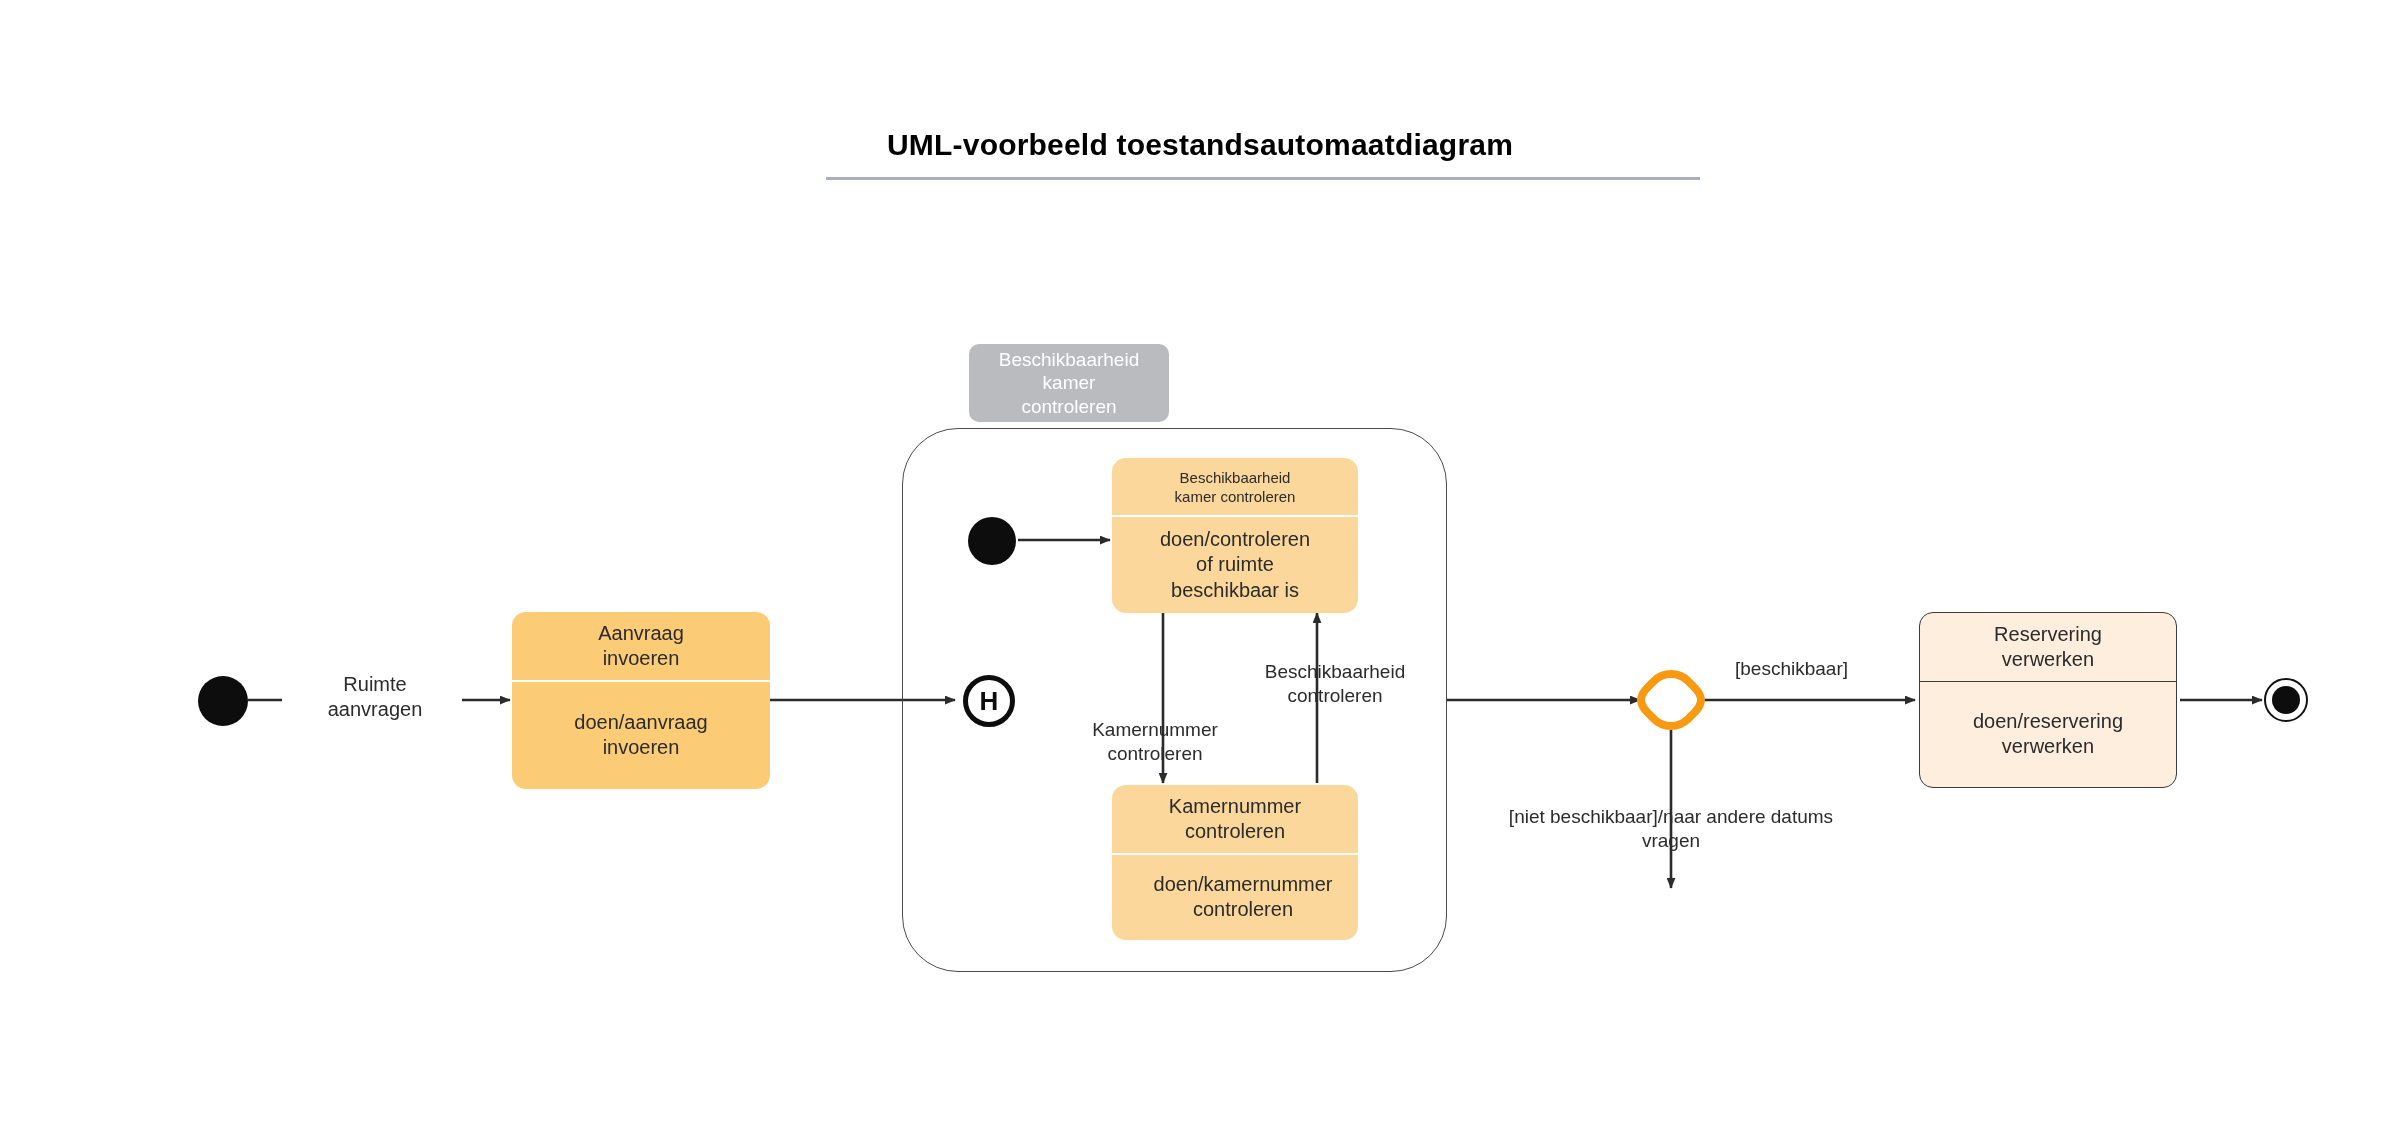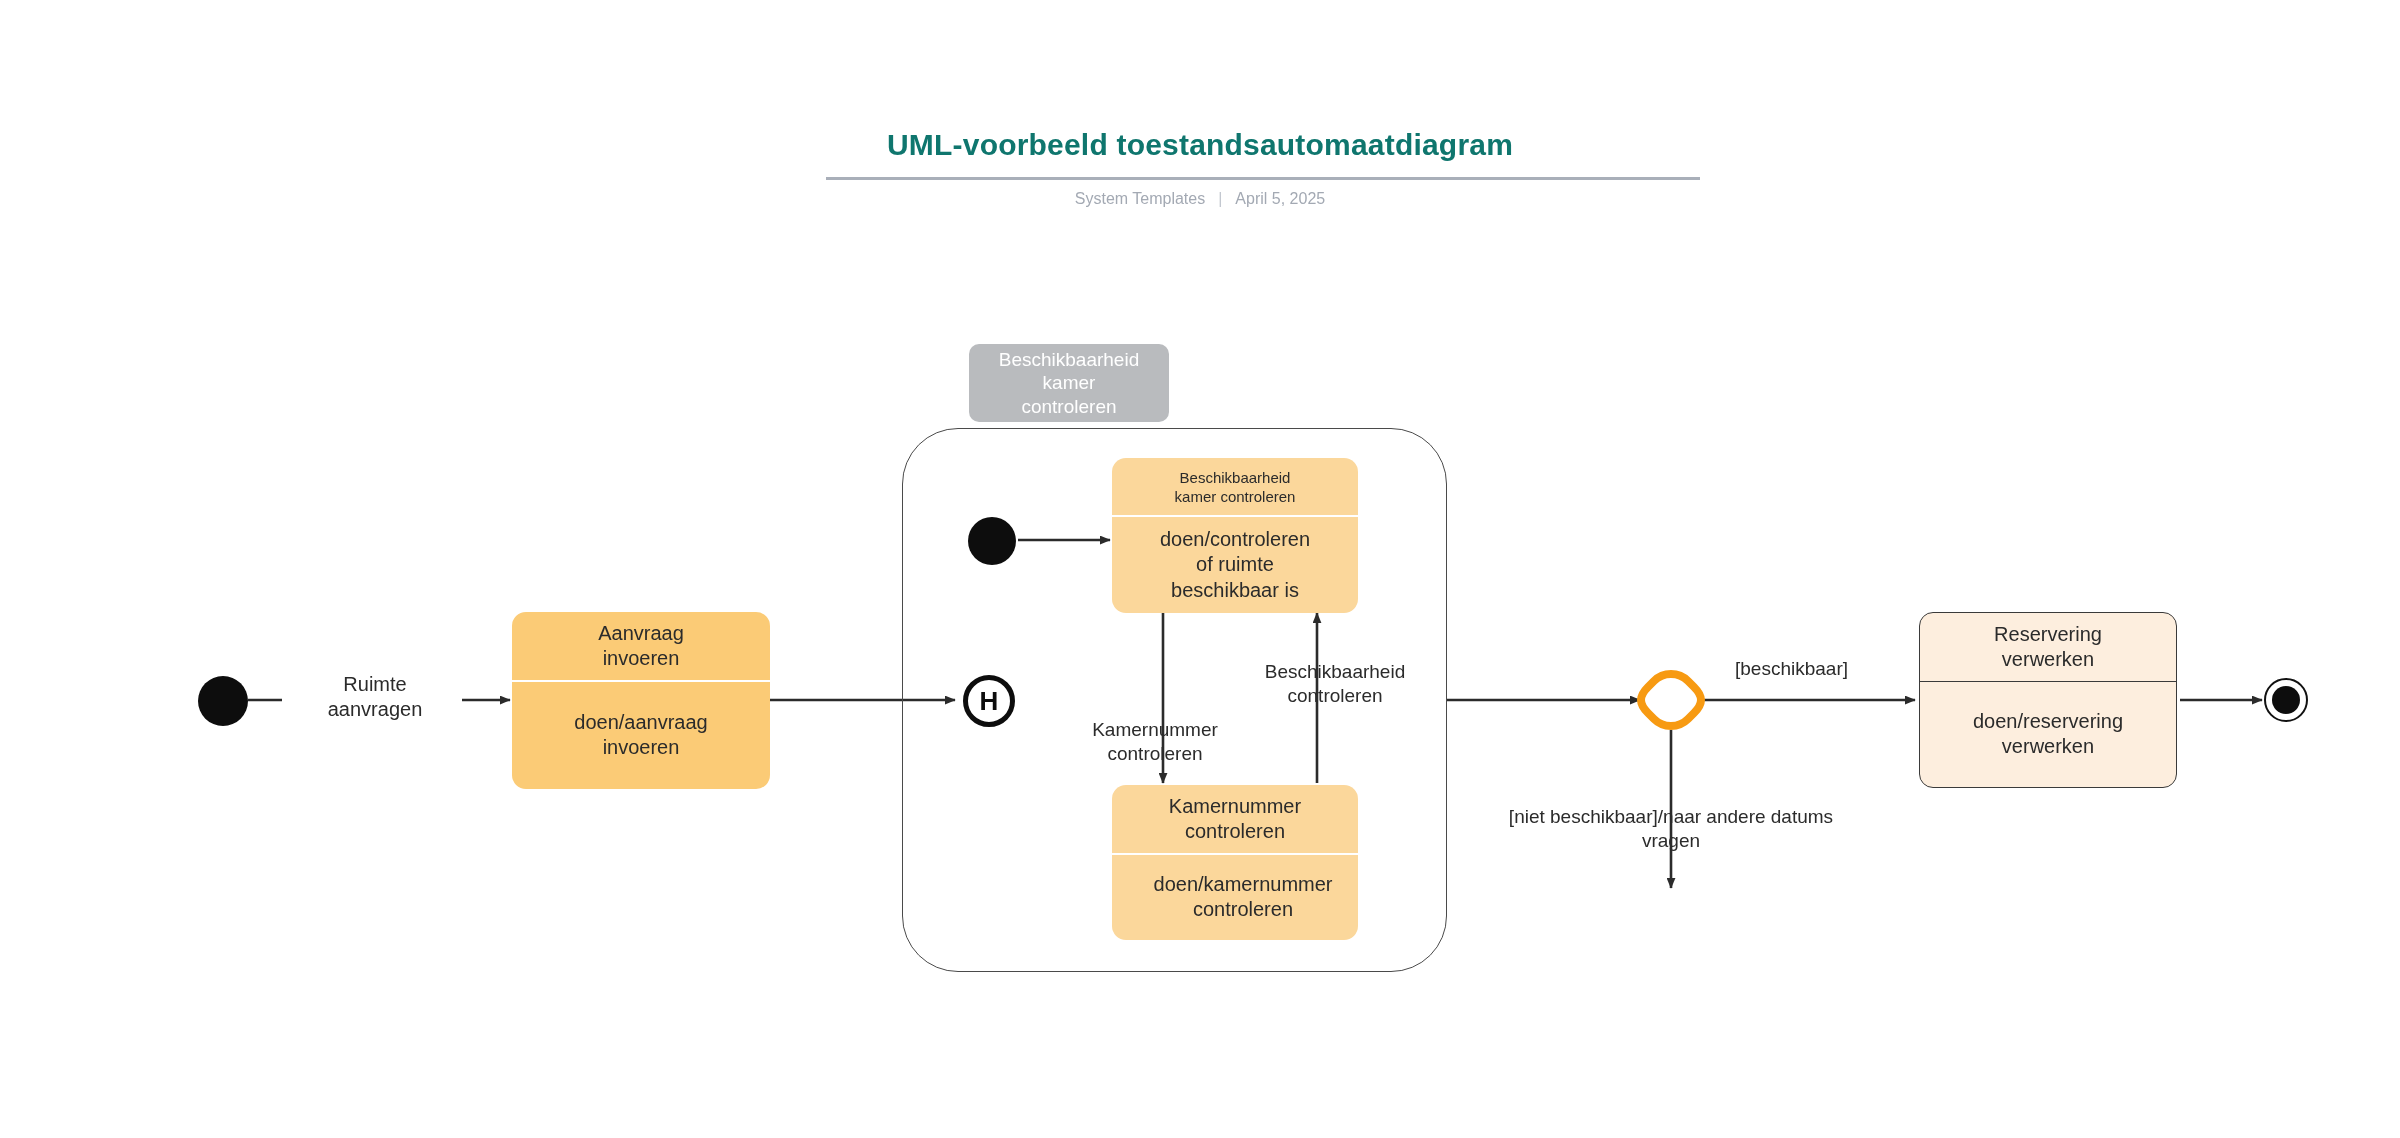--- a/index.html
+++ b/index.html
@@ -26,21 +26,21 @@
     height: 230px;
   }
   #doc-title {
     position: absolute;
     left: 0;
     top: 128px;
     width: 2400px;
     text-align: center;
     font-size: 30px;
     font-weight: bold;
-    color: #0f766e;
+    color: #000000;
     letter-spacing: 0.2px;
   }
   #title-rule {
     position: absolute;
     left: 826px;
     top: 177px;
     width: 874px;
     height: 3px;
     background: #a9afb9;
   }
@@ -199,23 +199,20 @@
     text-align: center;
     white-space: pre-line;
   }
 </style>
 </head>
 <body>
 
 <div id="header">
   <div id="doc-title">UML-voorbeeld toestandsautomaatdiagram</div>
   <div id="title-rule"></div>
-  <div id="subtitle">
-    <span>System Templates</span><span class="sep">|</span><span>April 5, 2025</span>
-  </div>
 </div>
 
 <div id="canvas">
 
   <svg id="edges" viewBox="0 0 2400 1138">
     <defs>
       <marker id="arrow" markerWidth="11" markerHeight="9" refX="10.2" refY="4.5" orient="auto" markerUnits="userSpaceOnUse">
         <path d="M0,0 L11,4.5 L0,9 z" fill="#2b2b2b"></path>
       </marker>
     </defs>

